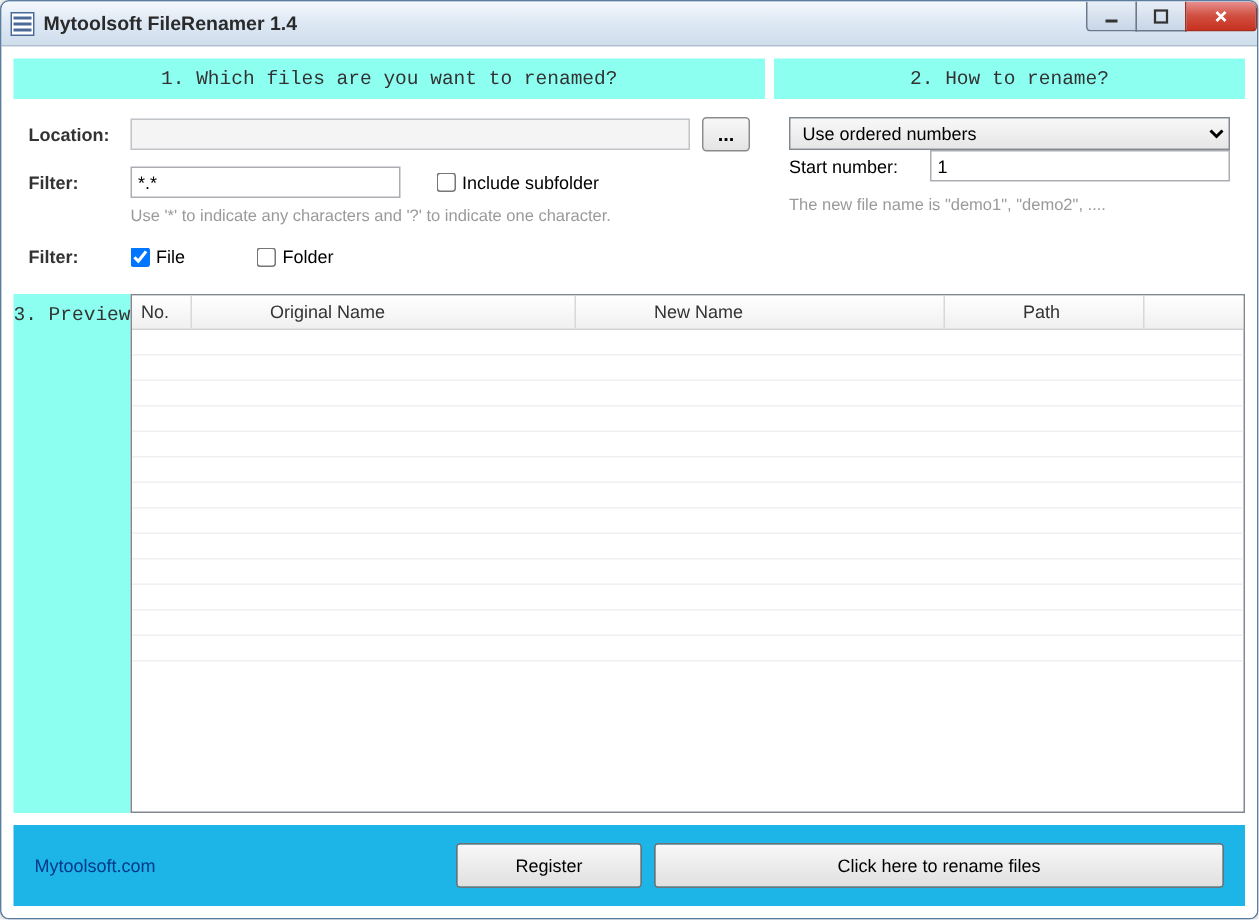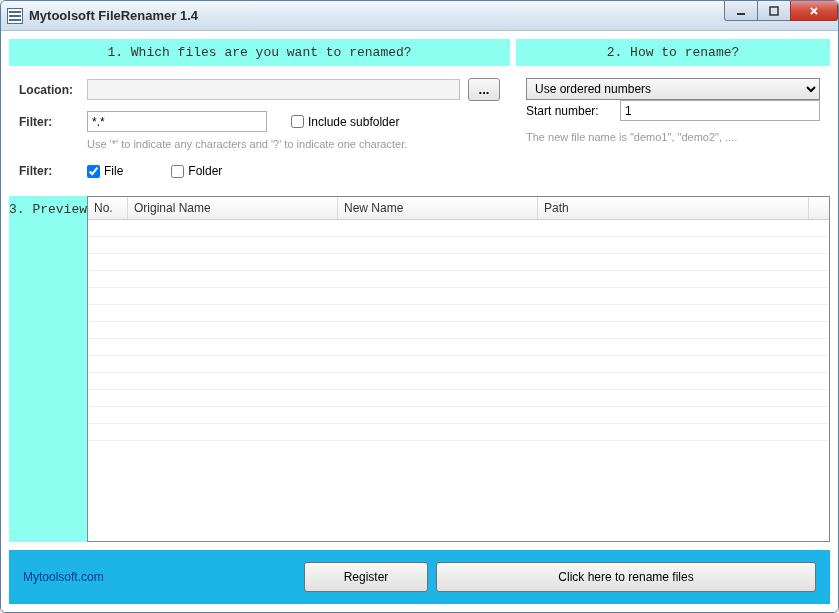--- a/index.html
+++ b/index.html
@@ -180,20 +180,21 @@
   flex: 1;
   background: #fff;
   overflow: hidden;
 }
 .table-head {
   display: flex;
   background: linear-gradient(to bottom, #fff, #f0f0f0);
   border-bottom: 1px solid #d0d0d0;
   height: 23px;
   align-items: center;
+  gap: 46px;
 }
 .th {
   padding: 0 6px;
   border-right: 1px solid #d8d8d8;
   font-size: 12px;
   color: #333;
   height: 100%;
   display: flex;
   align-items: center;
 }

